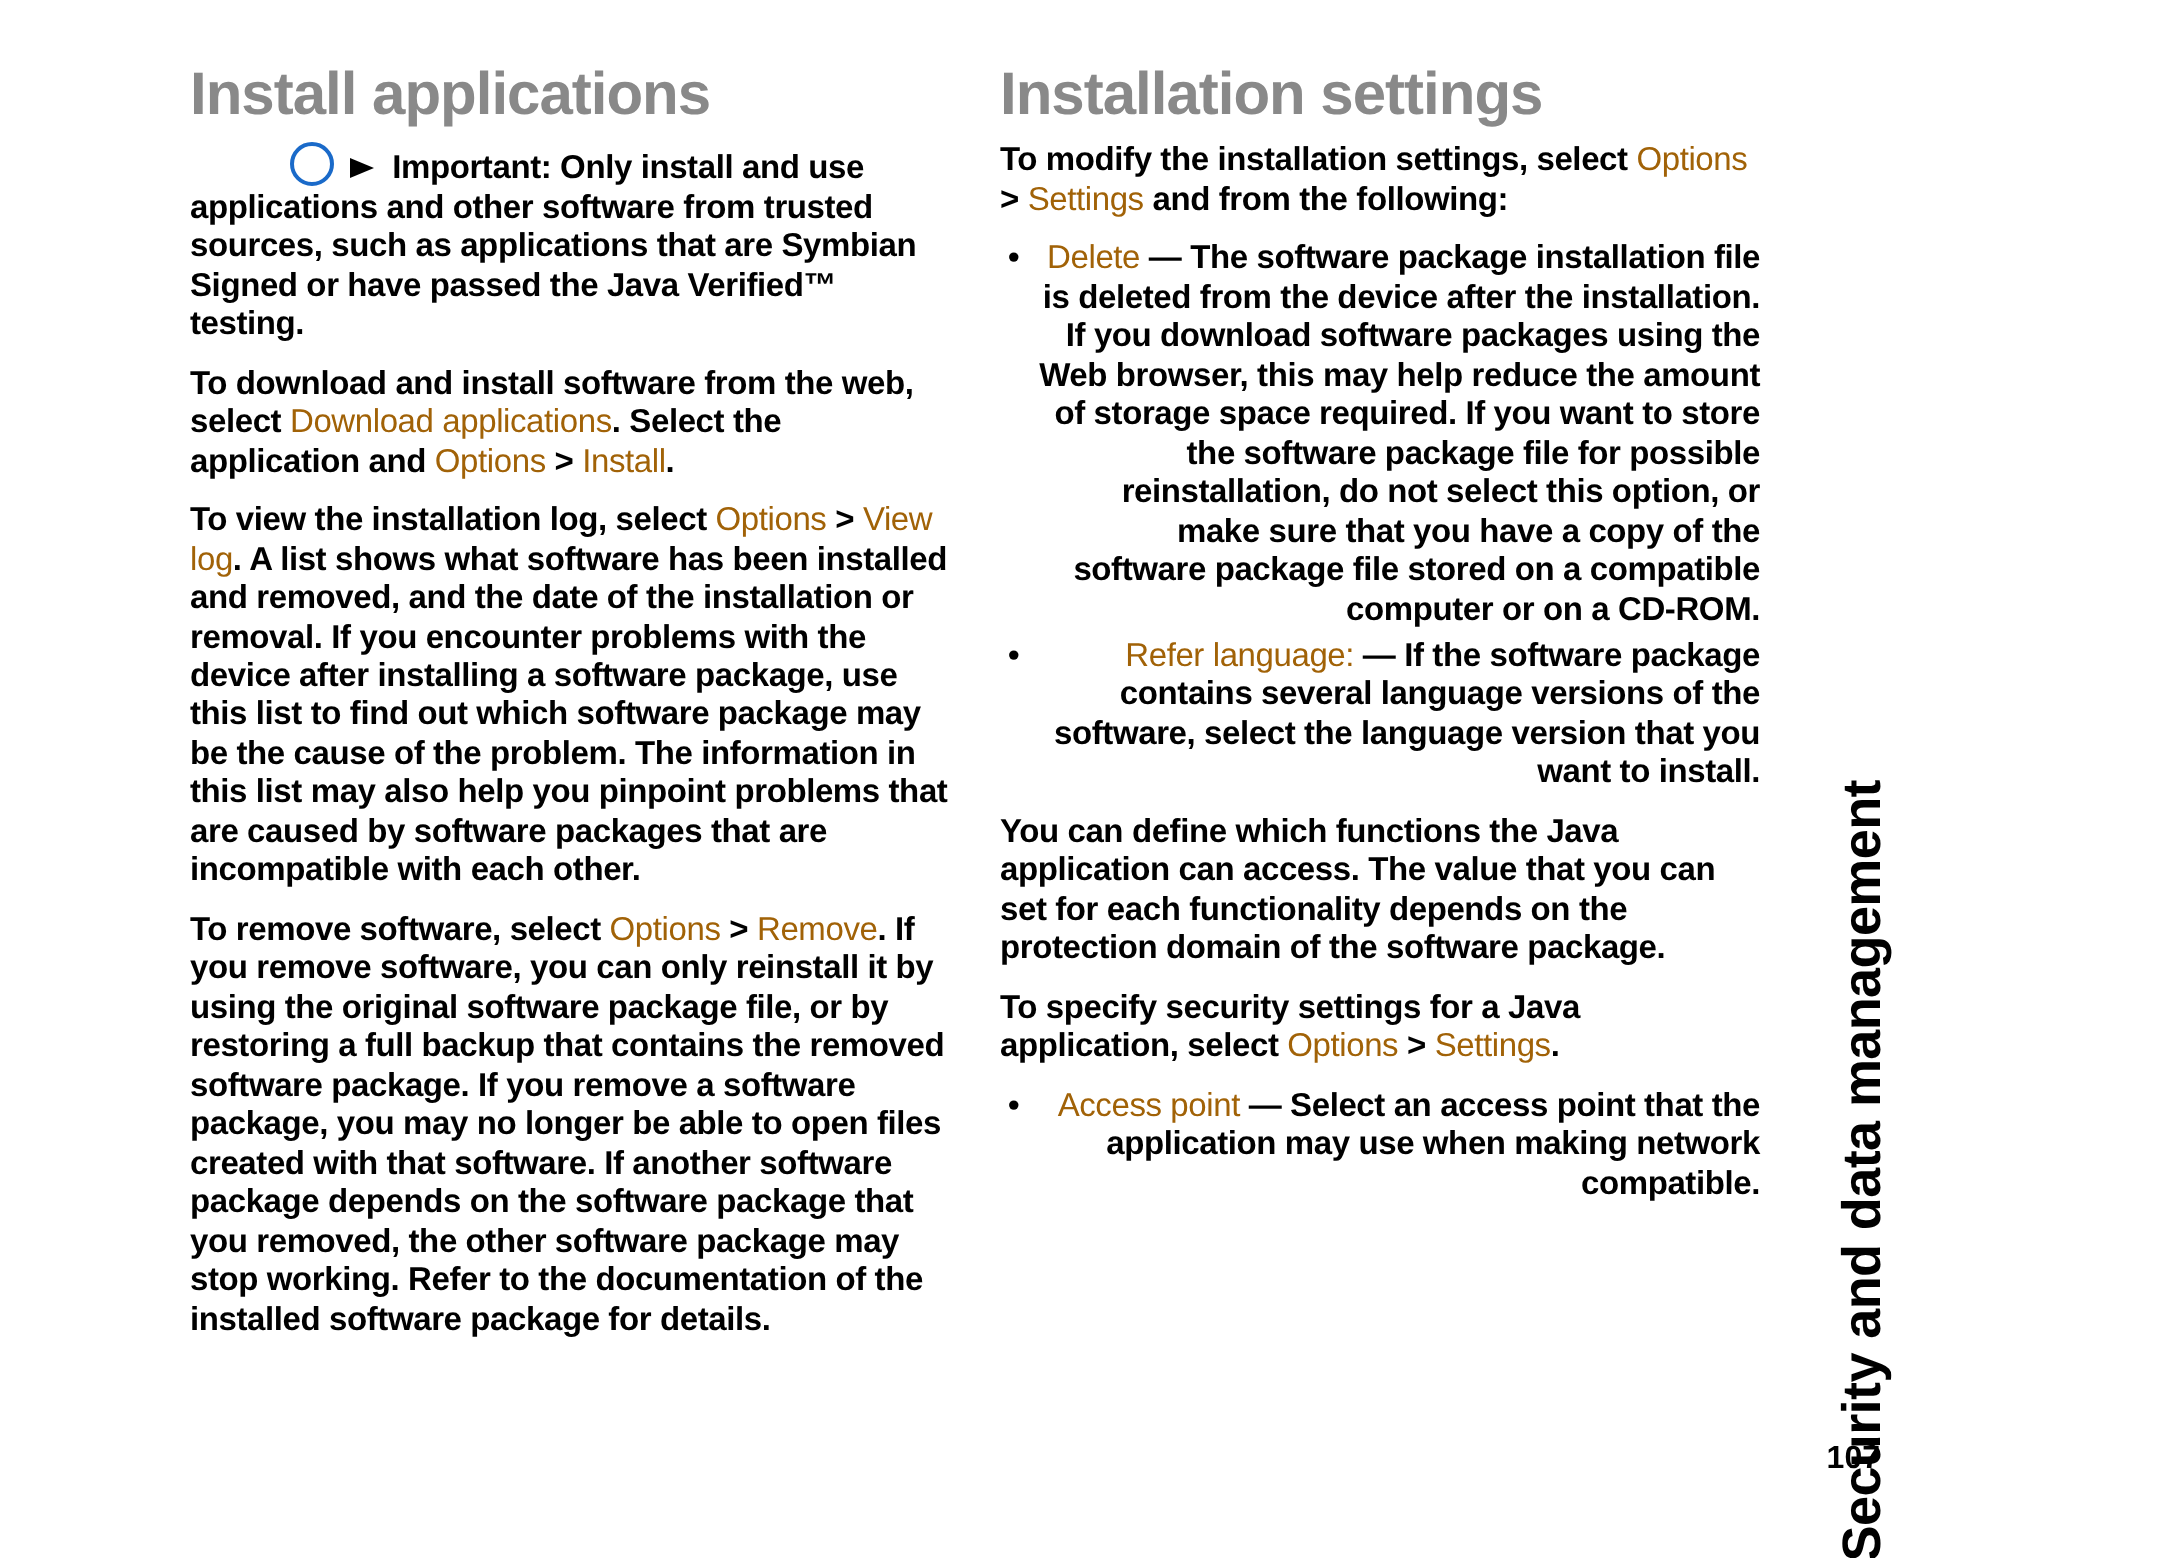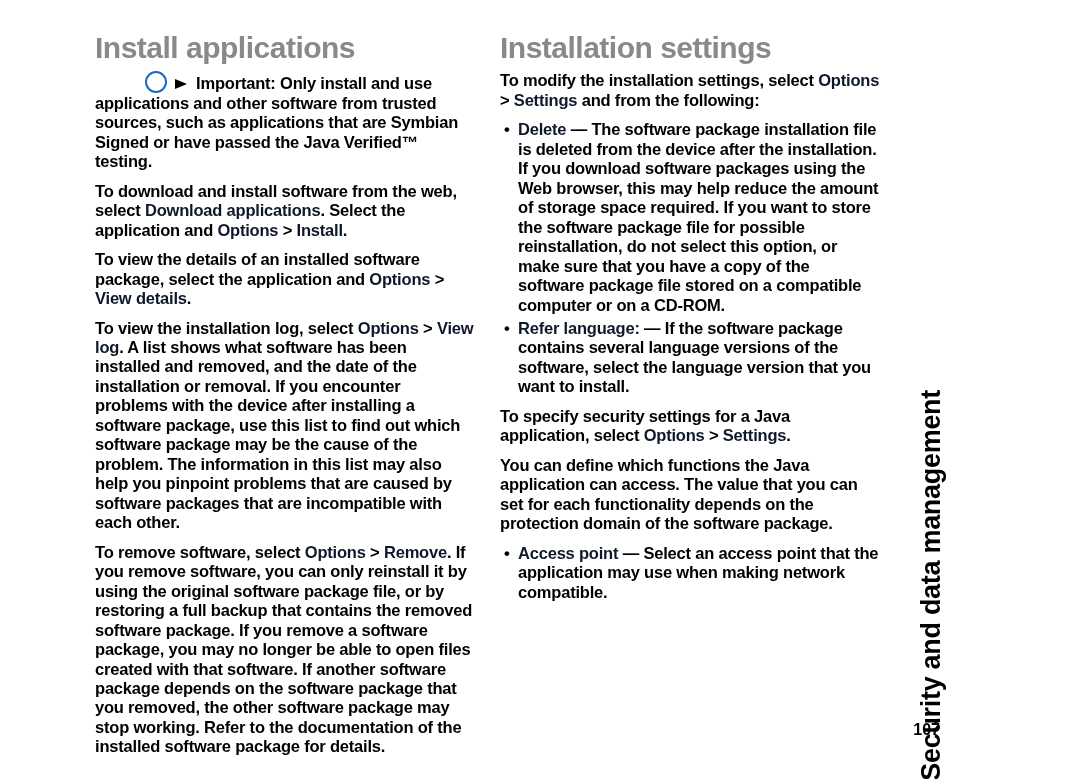--- a/index.html
+++ b/index.html
@@ -34,23 +34,23 @@
   }
   h2 {
     font-size: 30px;
     font-weight: 800;
     color: #898989;
     margin: 0 0 6px 0;
     letter-spacing: -0.5px;
   }
   h2.secondary { margin-top: 18px; }
   p { margin: 0 0 10px 0; }
-  .blue { color: #0f172a; font-weight: 700; }
+  .blue { color: #a16207; font-weight: 400; }
   ul { list-style: none; padding: 0; margin: 0 0 10px 0; }
-  ul li { position: relative; padding-left: 18px; margin: 0 0 4px 0; }
+  ul li { position: relative; padding-left: 18px; margin: 0 0 4px 0; text-align: right; }
   ul li::before {
     content: "•";
     position: absolute;
     left: 4px;
     top: 0;
   }
   .important-icon {
     display: inline-block;
     width: 18px; height: 18px;
     border-radius: 50%;
@@ -108,23 +108,20 @@
         <span class="lead-space"></span>
         <span class="important-icon"></span>
         &nbsp;&nbsp;&nbsp;&nbsp;&nbsp;
         <b>Important:</b><span class="important-lead">  Only install and use applications and other software from trusted sources, such as applications that are Symbian Signed or have passed the Java Verified™ testing.</span>
       </p>
 
       <p>
         <span>To download and install software from the web, select </span><span class="blue">Download applications</span><span>. Select the application and </span><span class="blue">Options</span><span> &gt; </span><span class="blue">Install</span><span>.</span>
       </p>
 
-      <p>
-        <span>To view the details of an installed software package, select the application and </span><span class="blue">Options</span><span> &gt; </span><span class="blue">View details</span><span>.</span>
-      </p>
 
       <p>
         <span>To view the installation log, select </span><span class="blue">Options</span><span> &gt; </span><span class="blue">View log</span><span>. A list shows what software has been installed and removed, and the date of the installation or removal. If you encounter problems with the device after installing a software package, use this list to find out which software package may be the cause of the problem. The information in this list may also help you pinpoint problems that are caused by software packages that are incompatible with each other.</span>
       </p>
 
       <p>
         <span>To remove software, select </span><span class="blue">Options</span><span> &gt; </span><span class="blue">Remove</span><span>. If you remove software, you can only reinstall it by using the original software package file, or by restoring a full backup that contains the removed software package. If you remove a software package, you may no longer be able to open files created with that software. If another software package depends on the software package that you removed, the other software package may stop working. Refer to the documentation of the installed software package for details.</span>
       </p>
     </div>
 
@@ -138,25 +135,25 @@
       <ul>
         <li>
           <span class="blue">Delete</span><span> — The software package installation file is deleted from the device after the installation. If you download software packages using the Web browser, this may help reduce the amount of storage space required. If you want to store the software package file for possible reinstallation, do not select this option, or make sure that you have a copy of the software package file stored on a compatible computer or on a CD-ROM.</span>
         </li>
         <li>
           <span class="blue">Refer language:</span><span> — If the software package contains several language versions of the software, select the language version that you want to install.</span>
         </li>
       </ul>
 
 
+      <p>You can define which functions the Java application can access. The value that you can set for each functionality depends on the protection domain of the software package.</p>
+
       <p>
         <span>To specify security settings for a Java application, select </span><span class="blue">Options</span><span> &gt; </span><span class="blue">Settings</span><span>.</span>
       </p>
-
-      <p>You can define which functions the Java application can access. The value that you can set for each functionality depends on the protection domain of the software package.</p>
 
       <ul>
         <li>
           <span class="blue">Access point</span><span> — Select an access point that the application may use when making network compatible.</span>
         </li>
       </ul>
     </div>
 
   </div>
 

